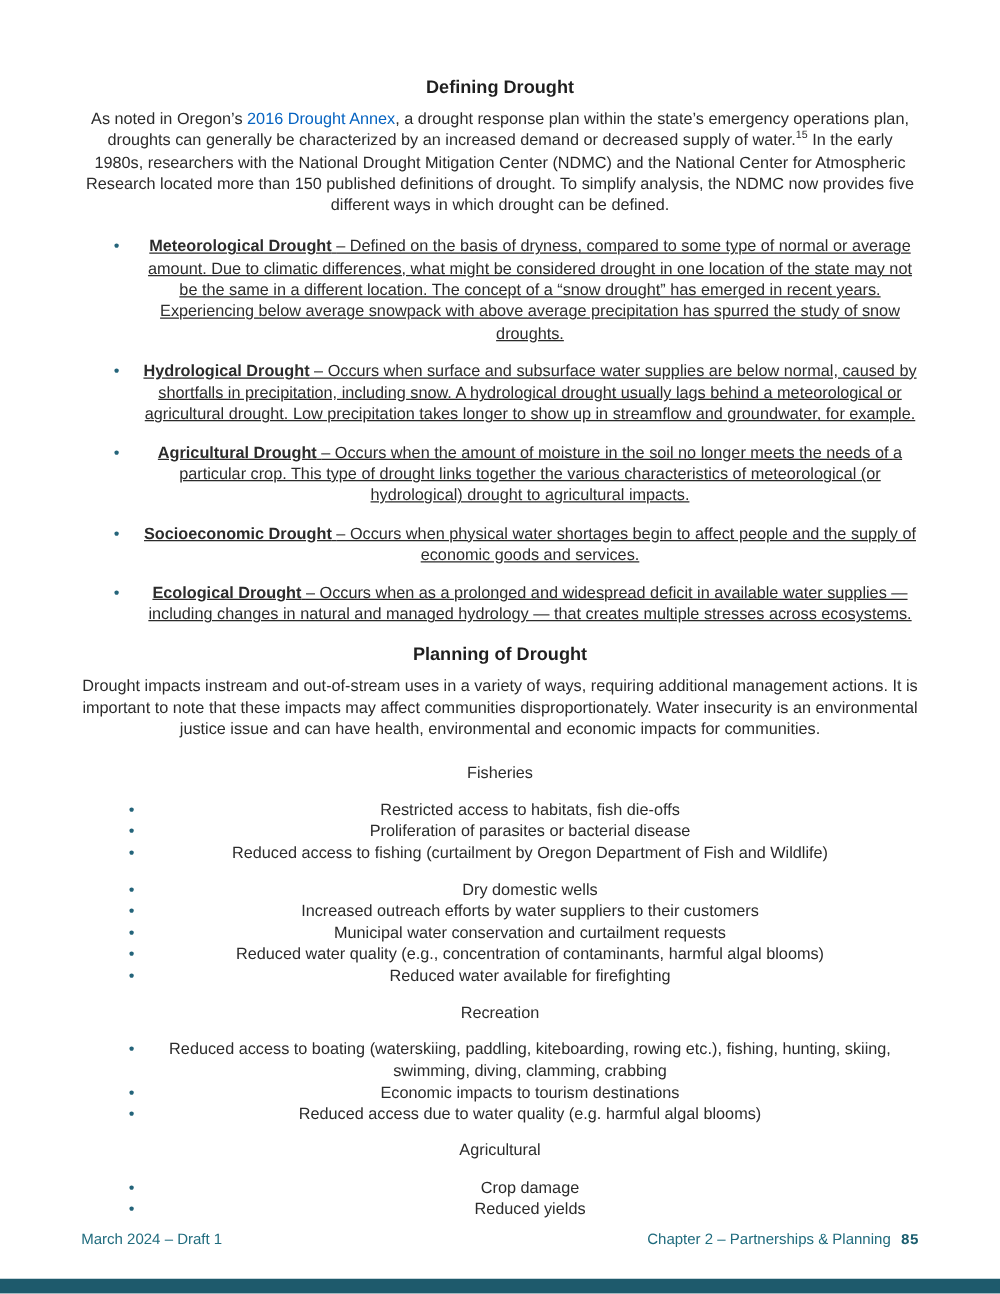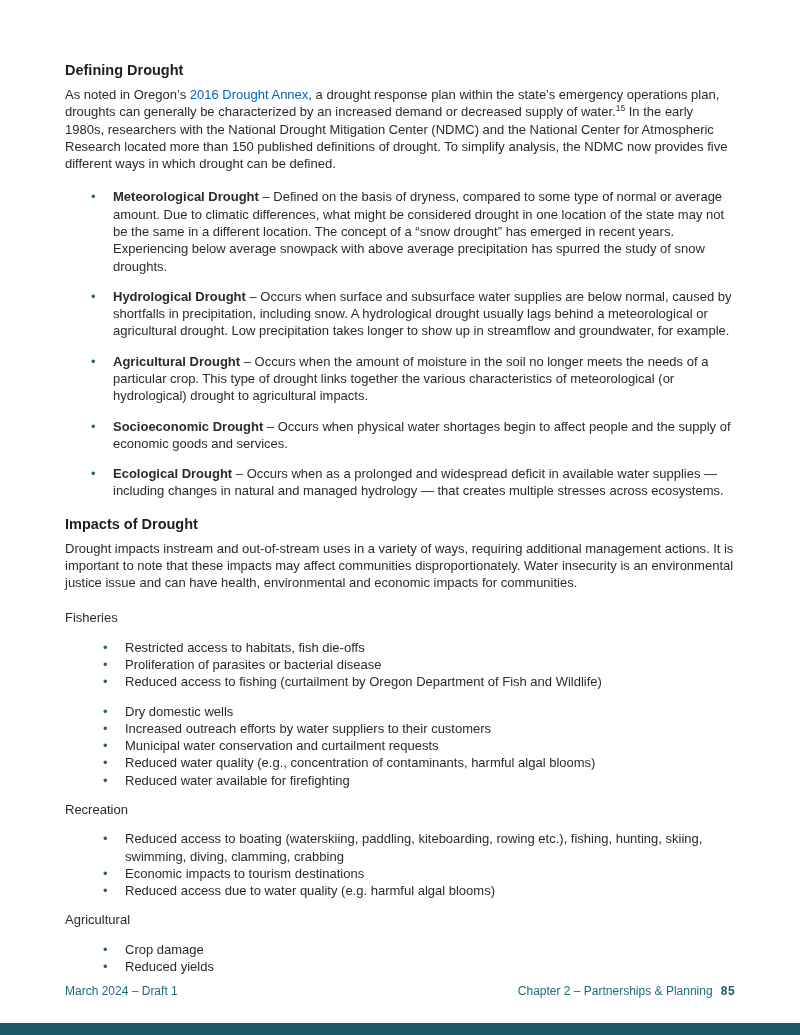--- a/index.html
+++ b/index.html
@@ -6,40 +6,42 @@
   .page {
     position: relative;
     width: 800px;
     height: 1035px;
     background: #ffffff;
     font-family: "Liberation Sans", sans-serif;
     color: #2b2b2b;
     box-sizing: border-box;
     padding: 62px 65px 0 65px;
     overflow: hidden;
+    text-align: center;
   }
   h2.doc-heading {
     font-size: 14.5px;
     font-weight: bold;
     color: #1f1f1f;
     margin: 0 0 8px 0;
   }
   h2.doc-heading.second { margin-top: 16px; }
   p.body-text {
     font-size: 13px;
     line-height: 1.33;
     margin: 0 0 12px 0;
   }
   a.doc-link { color: #0563c1; text-decoration: none; cursor: pointer; }
   sup.fn { font-size: 8.5px; vertical-align: super; line-height: 0; }
 
   ul.def-list {
     list-style: none;
     margin: 16px 0 14px 0;
     padding: 0;
+    text-decoration: underline;
   }
   ul.def-list li {
     position: relative;
     padding-left: 48px;
     font-size: 13px;
     line-height: 1.33;
     margin-bottom: 13px;
   }
   ul.def-list li::before {
     content: "\2022";
@@ -107,21 +109,21 @@
   <p class="body-text"><span>As noted in Oregon’s </span><a class="doc-link">2016 Drought Annex</a><span>, a drought response plan within the state’s emergency operations plan, droughts can generally be characterized by an increased demand or decreased supply of water.</span><sup class="fn">15</sup><span> In the early 1980s, researchers with the National Drought Mitigation Center (NDMC) and the National Center for Atmospheric Research located more than 150 published definitions of drought. To simplify analysis, the NDMC now provides five different ways in which drought can be defined.</span></p>
 
   <ul class="def-list">
     <li><strong class="term">Meteorological Drought</strong> <span>– Defined on the basis of dryness, compared to some type of normal or average amount. Due to climatic differences, what might be considered drought in one location of the state may not be the same in a different location. The concept of a “snow drought” has emerged in recent years. Experiencing below average snowpack with above average precipitation has spurred the study of snow droughts.</span></li>
     <li><strong class="term">Hydrological Drought</strong> <span>– Occurs when surface and subsurface water supplies are below normal, caused by shortfalls in precipitation, including snow. A hydrological drought usually lags behind a meteorological or agricultural drought. Low precipitation takes longer to show up in streamflow and groundwater, for example.</span></li>
     <li><strong class="term">Agricultural Drought</strong> <span>– Occurs when the amount of moisture in the soil no longer meets the needs of a particular crop. This type of drought links together the various characteristics of meteorological (or hydrological) drought to agricultural impacts.</span></li>
     <li><strong class="term">Socioeconomic Drought</strong> <span>– Occurs when physical water shortages begin to affect people and the supply of economic goods and services.</span></li>
     <li><strong class="term">Ecological Drought</strong> <span>– Occurs when as a prolonged and widespread deficit in available water supplies — including changes in natural and managed hydrology — that creates multiple stresses across ecosystems.</span></li>
   </ul>
 
-  <h2 class="doc-heading second">Impacts of Drought</h2>
+  <h2 class="doc-heading second">Planning of Drought</h2>
 
   <p class="body-text">Drought impacts instream and out-of-stream uses in a variety of ways, requiring additional management actions. It is important to note that these impacts may affect communities disproportionately. Water insecurity is an environmental justice issue and can have health, environmental and economic impacts for communities.</p>
 
   <div class="impact-groups">
 
     <div class="impact-group">
       <div class="impact-category">Fisheries</div>
       <ul class="impact-list">
         <li>Restricted access to habitats, fish die-offs</li>
         <li>Proliferation of parasites or bacterial disease</li>

